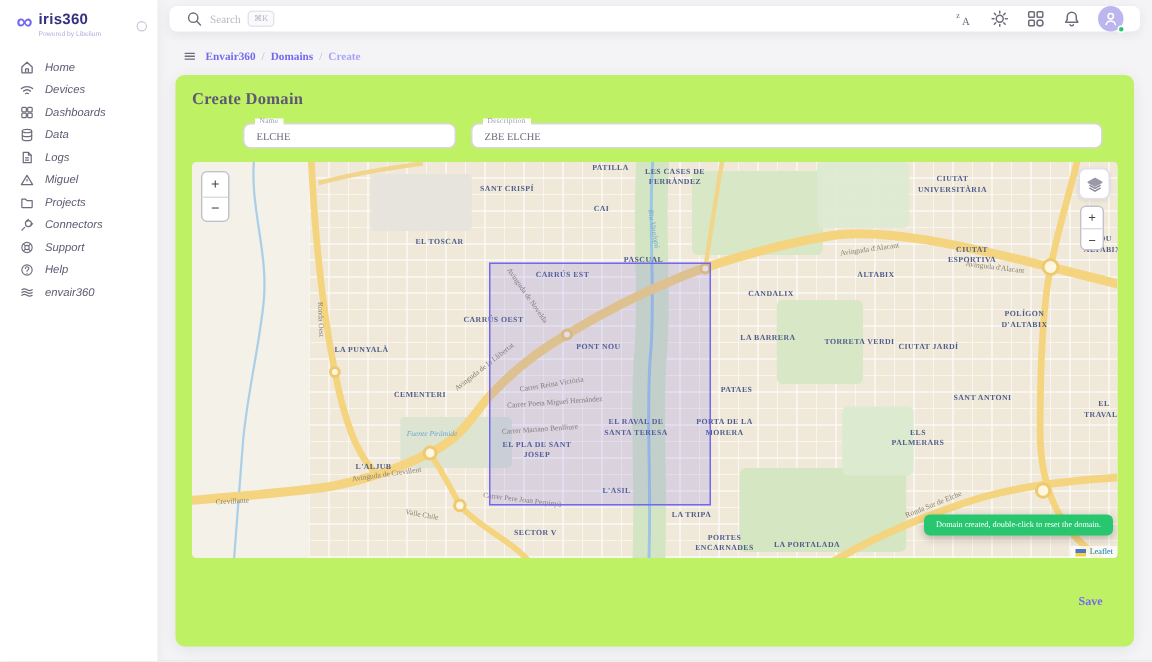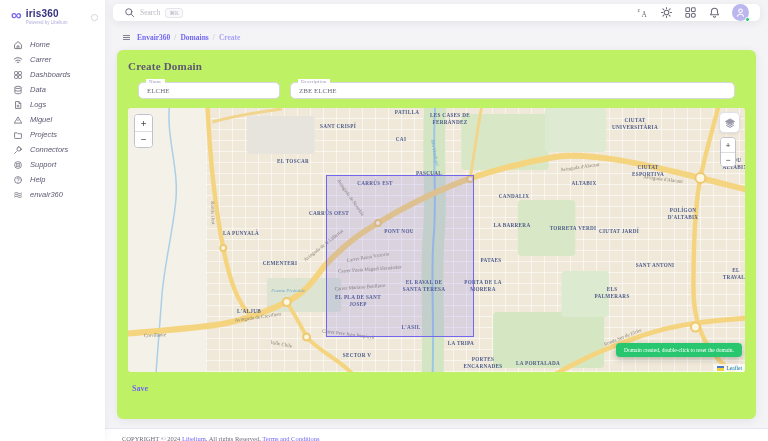--- a/index.html
+++ b/index.html
@@ -86,21 +86,21 @@
     border:1px solid #e2dfeb;border-radius:5px;display:flex;align-items:center;
     justify-content:center;cursor:pointer;z-index:4;box-shadow:0 1px 3px rgba(0,0,0,.08);}
   .layers-ic{width:12px;height:12px;color:#8a879a;}
   .toast{position:absolute;right:3px;bottom:15px;color:#fff;font-size:5.5px;
     padding:4px 8px;border-radius:4px;box-shadow:0 2px 6px rgba(0,0,0,.25);z-index:5;}
   .attribution{position:absolute;right:0;bottom:0;background:rgba(255,255,255,.75);
     padding:1px 3px;display:flex;align-items:center;gap:2px;z-index:4;}
   .flag{width:7px;height:5px;background:linear-gradient(#4c79c7 0 50%,#f3d13f 50% 100%);}
   .attr-link{font-size:5.5px;color:#0078a8;cursor:pointer;}
 
-  .save-row{display:flex;margin-top:10px;padding-right:6px;}
+  .save-row{display:flex;justify-content:flex-end;margin-top:22px;padding-right:6px;}
   .save{background:none;border:none;color:#7367f0;font-weight:bold;font-size:8px;
     font-family:inherit;cursor:pointer;padding:2px 4px;}
 
   
   .footer{margin-top:9px;flex:1;background:#fff;border-top:1px solid #e8e6f0;
     padding:6px 17px;font-size:6.5px;color:#6e6b7b;}
   .footer .flink{color:#7367f0;cursor:pointer;}
 </style>
 </head>
 <body>
@@ -133,21 +133,21 @@
         </div>
 
         <div class="nav-item">
           <span class="nav-icon">
             <svg viewBox="0 0 16 16" fill="none" stroke="currentColor" stroke-width="1.4" stroke-linecap="round">
               <path d="M2 6.5a9.5 9.5 0 0 1 12 0"></path>
               <path d="M4.3 9.2a6 6 0 0 1 7.4 0"></path>
               <path d="M6.6 11.8a2.6 2.6 0 0 1 2.8 0"></path>
             </svg>
           </span>
-          <span class="nav-label">Carrer</span>
+          <span class="nav-label">Devices</span>
         </div>
 
         <div class="nav-item">
           <span class="nav-icon">
             <svg viewBox="0 0 16 16" fill="none" stroke="currentColor" stroke-width="1.3">
               <rect x="2.5" y="2.5" width="4.8" height="4.8" rx="1"></rect>
               <rect x="8.7" y="2.5" width="4.8" height="4.8" rx="1"></rect>
               <rect x="2.5" y="8.7" width="4.8" height="4.8" rx="1"></rect>
               <rect x="8.7" y="8.7" width="4.8" height="4.8" rx="1"></rect>
             </svg>
@@ -321,21 +321,21 @@
 
           </span>
         </span>
     </div>
 
     <section class="card">
       <h1 class="card-title" style="margin:0">Create Domain</h1>
 
       <div class="fields">
 
-          <label class="field" style="flex: 0 0 142px;">
+          <label class="field" style="flex: 0 0 142px; margin-left: 24px;">
             <span class="field-label">Name</span>
             <input type="text" value="ELCHE" style="">
           </label>
 
           <label class="field" style="flex: 1 1 auto;">
             <span class="field-label">Description</span>
             <input type="text" value="ZBE ELCHE" style="">
           </label>
         </div>
 

